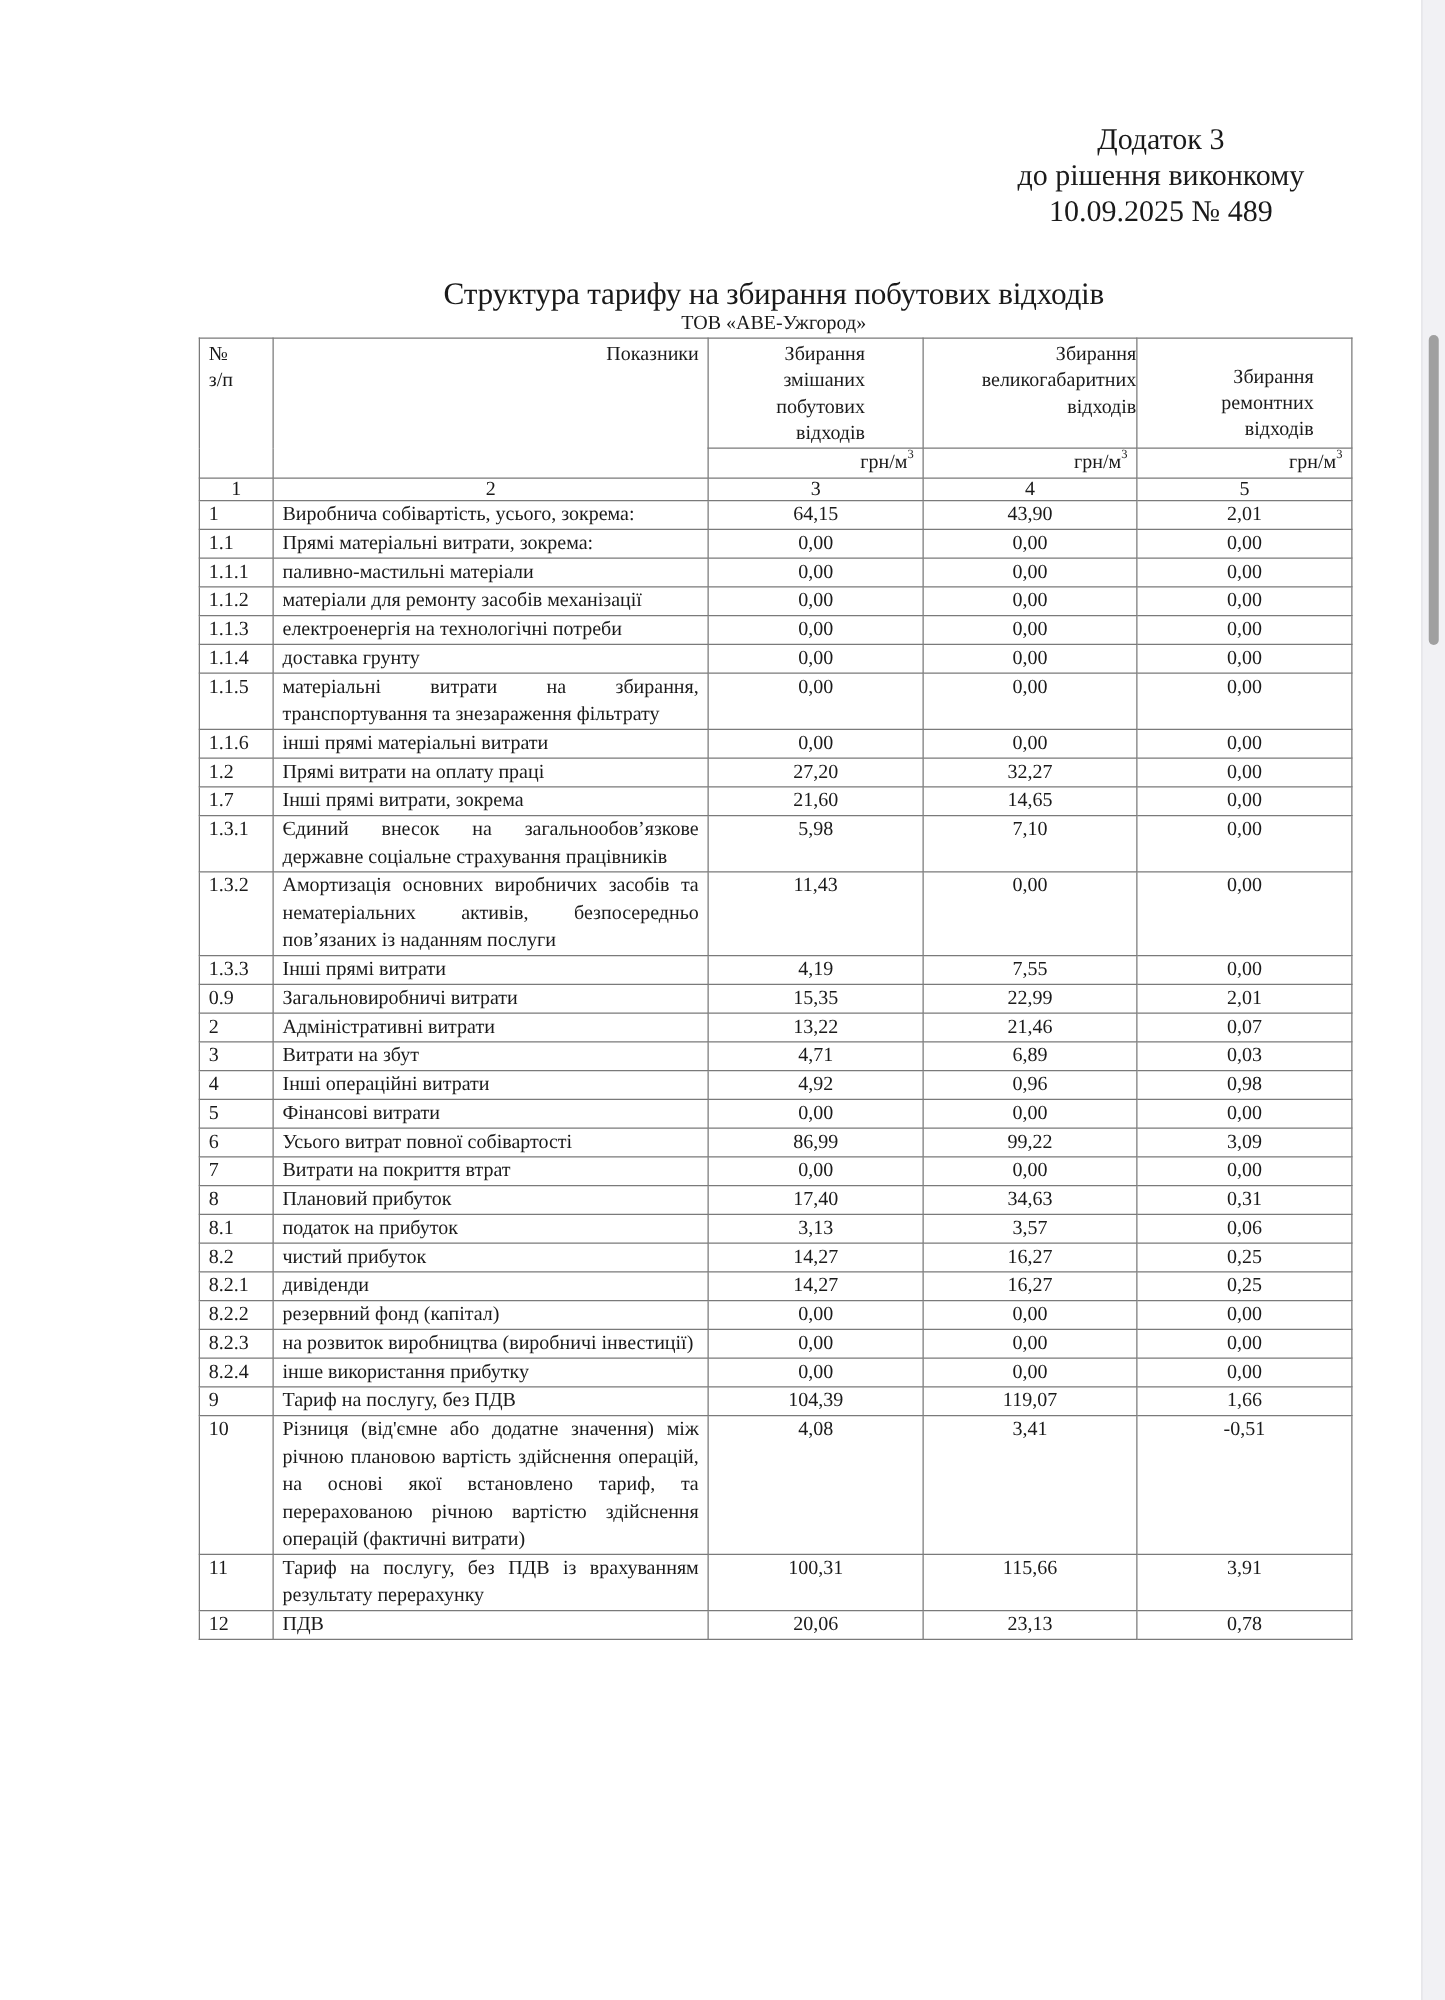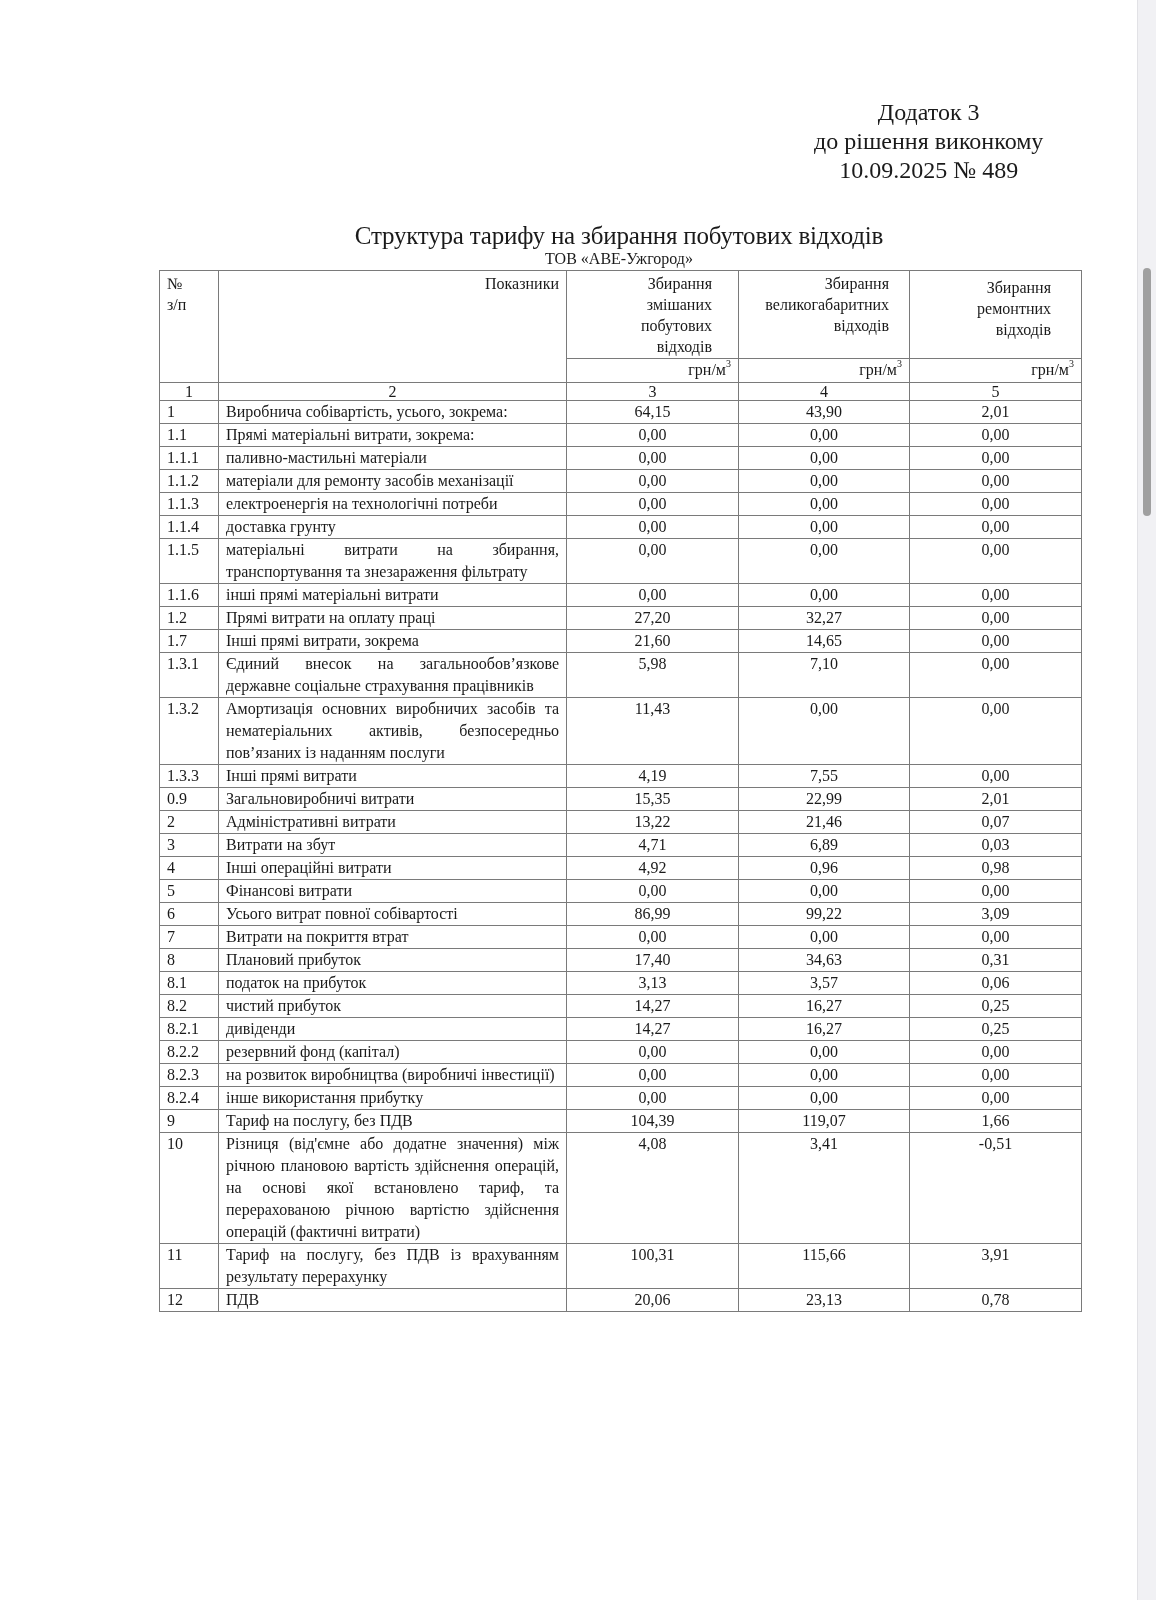--- a/index.html
+++ b/index.html
@@ -63,23 +63,23 @@
     <col style="width:171px">
     <col style="width:172px">
   </colgroup>
   <tbody id="tbody">
     <tr class="hdr" style="height:88px">
       <td class="num" rowspan="2">
         <div>№</div>
         <div>з/п</div>
       </td>
       <td class="hd" rowspan="2">Показники</td>
-      <td class="hd" style="padding:2px 26px 0">Збирання змішаних побутових відходів</td>
-      <td class="hd" style="padding:2px 20px 0">Збирання великогабаритних відходів</td>
-      <td class="hd" style="padding:6px 30px 0">Збирання ремонтних відходів</td>
+      <td class="hd" style="padding:2px 46px 0">Збирання змішаних побутових відходів</td>
+      <td class="hd" style="padding:2px 0 0">Збирання великогабаритних відходів</td>
+      <td class="hd" style="padding:20px 30px 0">Збирання ремонтних відходів</td>
     </tr>
     <tr class="hdr unit" style="height:24px">
       <td><span>грн/м</span><sup>3</sup></td>
       <td><span>грн/м</span><sup>3</sup></td>
       <td><span>грн/м</span><sup>3</sup></td>
     </tr>
     <tr class="idx">
       <td>1</td>
       <td>2</td>
       <td>3</td>

